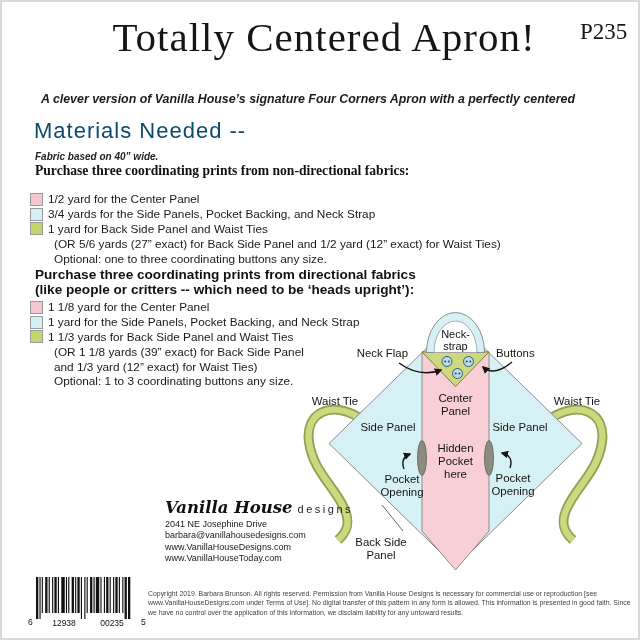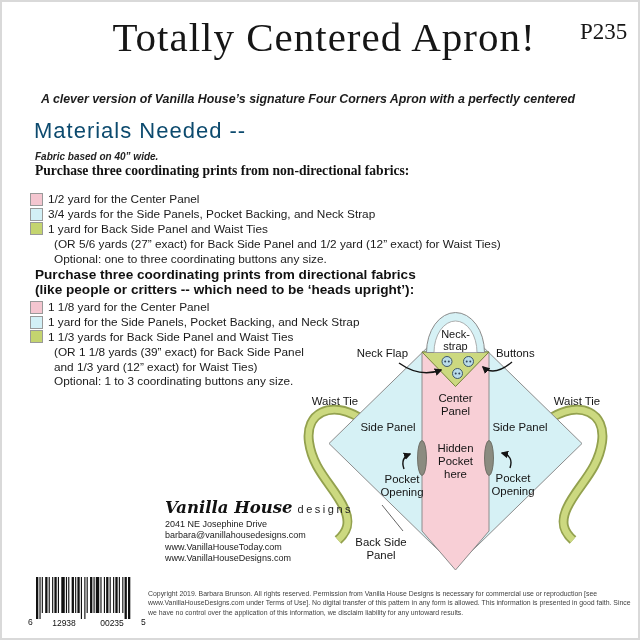--- a/index.html
+++ b/index.html
@@ -215,22 +215,22 @@
   <line x1="403" y1="531" x2="382" y2="505" stroke="#555" stroke-width="0.9"></line>
 </svg>
 
 <div class="publisher">
   <div class="pub-name">
     <span>Vanilla House</span><span class="suffix">designs</span>
   </div>
   <div class="pub-addr">
     <div>2041 NE Josephine Drive</div>
     <div>barbara@vanillahousedesigns.com</div>
+    <div>www.VanillaHouseDesigns.com</div>
     <div>www.VanillaHouseToday.com</div>
-    <div>www.VanillaHouseDesigns.com</div>
   </div>
 </div>
 
 <svg class="barcode" width="124" height="56" viewBox="0 0 124 56" xmlns="http://www.w3.org/2000/svg">
   <rect x="0" y="0" width="124" height="56" fill="#ffffff"></rect>
   <g id="bc-bars">
       <rect x="12" y="2" width="2.3" height="42" fill="#111"></rect>
       <rect x="15.45" y="2" width="1.15" height="42" fill="#111"></rect>
       <rect x="17.75" y="2" width="1.15" height="36" fill="#111"></rect>
       <rect x="21.2" y="2" width="2.3" height="36" fill="#111"></rect>

